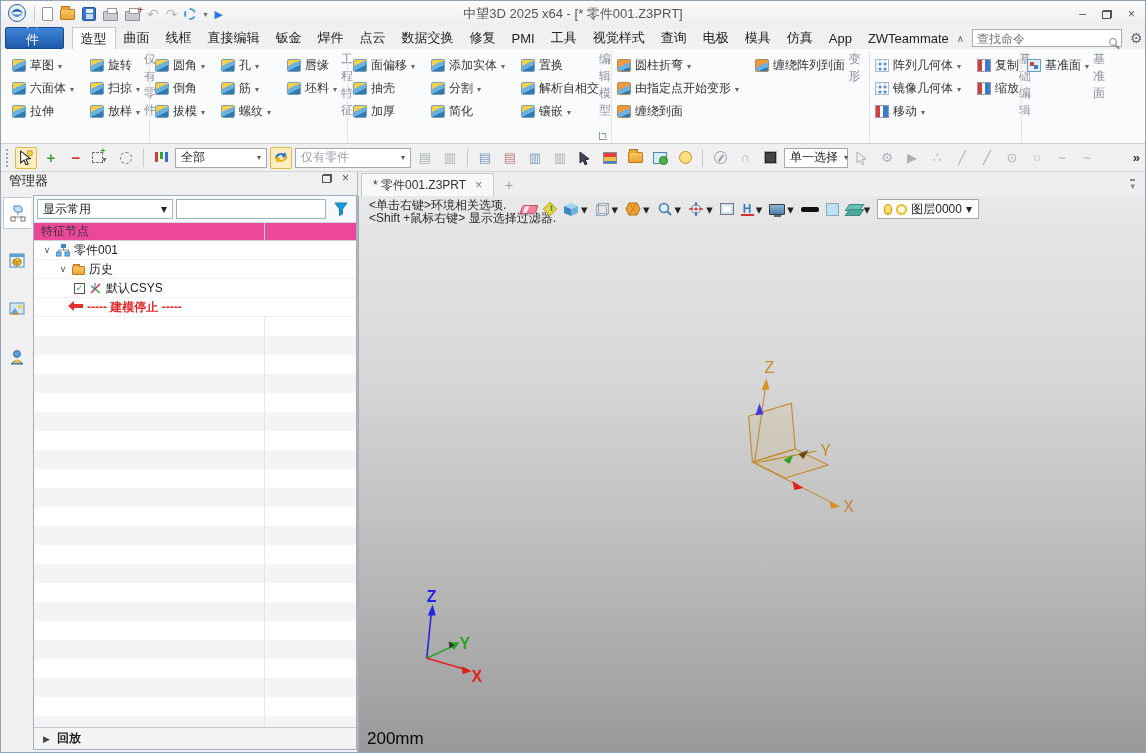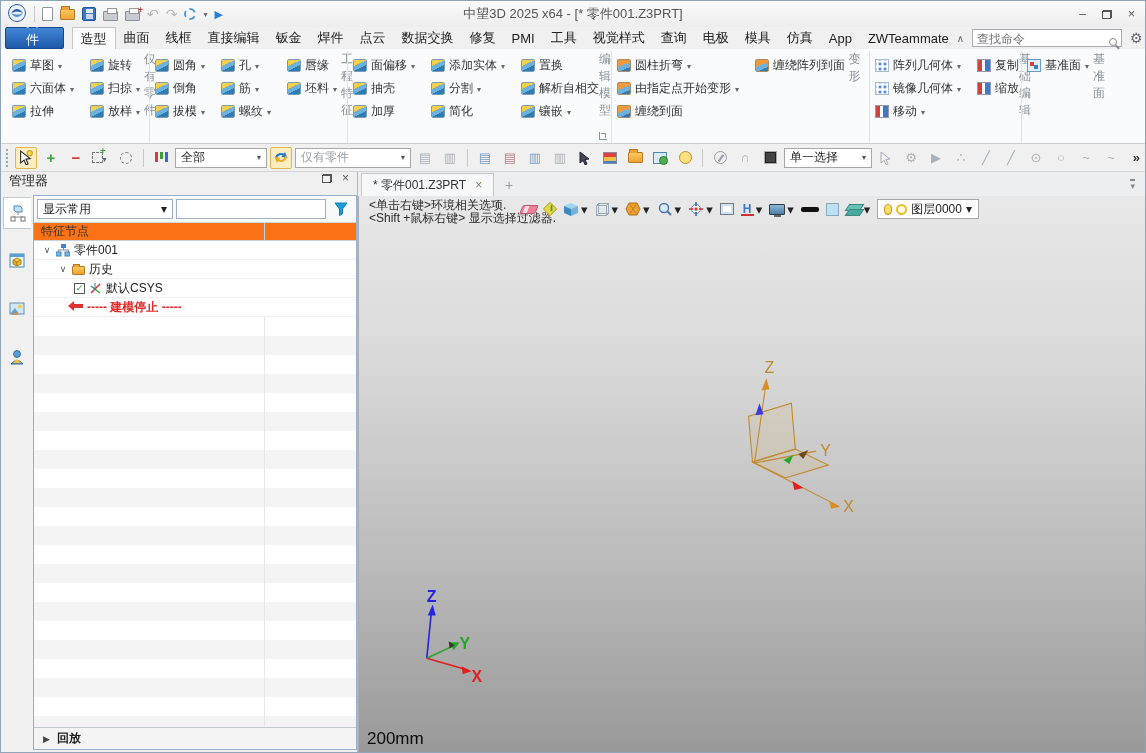--- a/index.html
+++ b/index.html
@@ -102,21 +102,21 @@
 .mgr-body{flex:1;display:flex;min-height:0;padding-bottom:2px}
 .mgr-strip{width:32px;flex:none;display:flex;flex-direction:column;align-items:center;padding-top:2px;gap:16px}
 .strip-btn{width:28px;height:32px;display:flex;align-items:center;justify-content:center}
 .strip-btn.active{background:#fff;border:1px solid #c0c8d0;border-right:none}
 .mgr-panel{flex:1;display:flex;flex-direction:column;background:#fff;border:1px solid #9ab0c6;min-width:0}
 .mgr-controls{height:27px;flex:none;display:flex;align-items:center;padding:2px 3px;gap:3px;background:#f7f9fb;border-bottom:1px solid #d0d8e0}
 .mcombo{width:136px;height:20px;border:1px solid #a0b0c0;background:#fff;display:flex;align-items:center;padding:0 5px;font-size:12px;gap:4px}
 .mcombo .cval{flex:1}
 .msearch{flex:1;height:20px;border:1px solid #a0b0c0;background:#fff;outline:none;font-family:"Liberation Sans","DejaVu Sans",sans-serif;min-width:0;padding:0 4px}
 .funnel-btn{width:24px;height:22px;display:flex;align-items:center;justify-content:center}
-.tree-header{height:18px;flex:none;background:#f97316;border-bottom:1px solid #c8d0da;font-size:12px;color:#333;padding:0 7px;display:flex;align-items:center;position:relative}
+.tree-header{height:18px;flex:none;background:#ec4899;border-bottom:1px solid #c8d0da;font-size:12px;color:#333;padding:0 7px;display:flex;align-items:center;position:relative}
 .tree-header::after{content:"";position:absolute;top:0;bottom:0;left:230px;width:1px;background:#c8d0da}
 .tree{position:relative;flex:1;min-height:0;overflow:hidden;background:repeating-linear-gradient(to bottom,#ffffff 0 19px,#f4f4f4 19px 38px)}
 .tree::after{content:"";position:absolute;top:0;bottom:0;left:230px;width:1px;background:#e6e6e6}
 .trow{height:19px;display:flex;align-items:center;font-size:12px;gap:4px;border-bottom:1px solid #f0f0f0;background:#fff;position:relative;z-index:1}
 .exp{width:10px;font-size:9px;color:#555;text-align:center;flex:none}
 .asm-ic,.csys-ic{flex:none;display:inline-flex}
 .folder-ic{width:13px;height:9px;flex:none;background:linear-gradient(#f8c860,#eda335);border:1px solid #b87a20;border-radius:1px;position:relative;margin-top:2px}
 .folder-ic::before{content:"";position:absolute;top:-3px;left:0;width:5px;height:2px;background:#eda335;border:1px solid #b87a20;border-bottom:none}
 .cbx{width:11px;height:11px;border:1px solid #555;background:#fff;display:flex;align-items:center;justify-content:center;font-size:9px;font-weight:bold;color:#28a428;flex:none;line-height:1}
 .stop-label{color:#e02828;font-weight:bold}
@@ -529,21 +529,21 @@
     <span class="tsep"></span>
     <span class="tbtn">
         <span class="compass"></span>
       </span>
     <span class="tbtn">
         <span class="gicon">∩</span>
       </span>
     <span class="tbtn">
         <span class="darksq"></span>
       </span>
-    <div class="tcombo" style="width:88px">
+    <div class="tcombo" style="width:64px">
         <span class="cval">单一选择</span>
         <span class="ccaret">▾</span>
       </div>
     <span class="tbtn">
         <svg width="12" height="14" viewBox="0 0 12 14">
           <polygon points="1,1 10,8 6,8.6 8,13 6,13.8 4.2,9.4 1,12" fill="none" stroke="#aab"></polygon>
         </svg>
       </span>
     <span class="tbtn">
         <span class="gicon">⚙</span>

